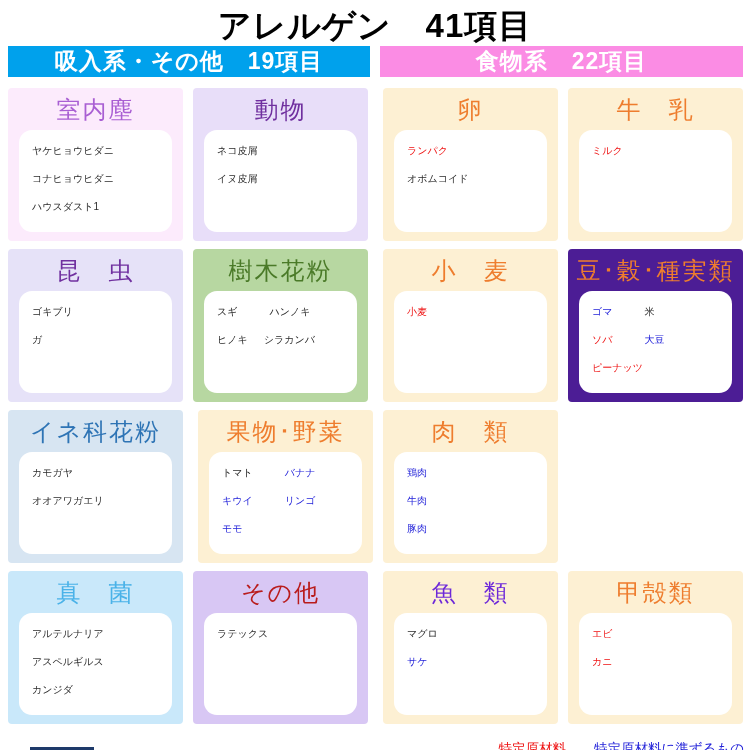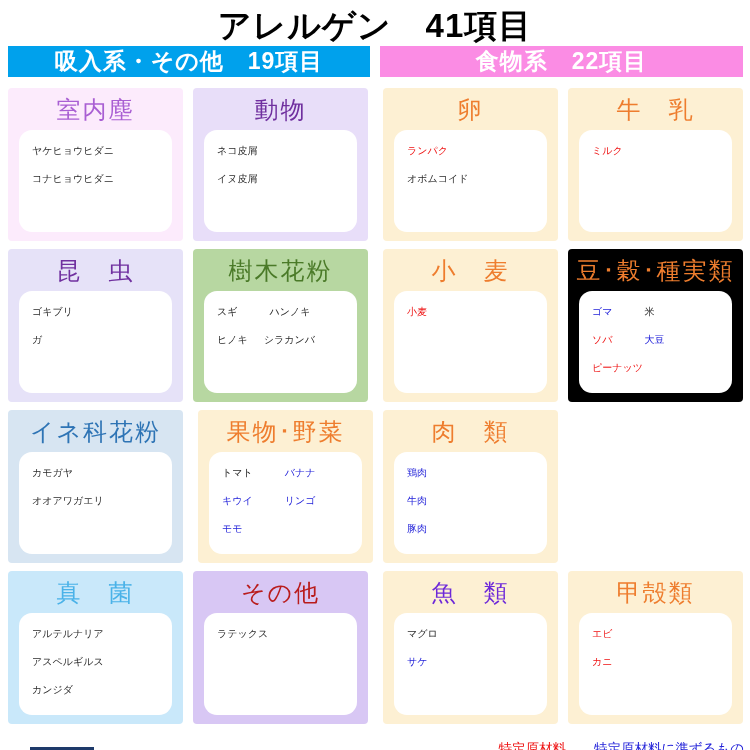--- a/index.html
+++ b/index.html
@@ -50,20 +50,21 @@
     <div class="bar bar-food" style="background: rgb(251, 140, 228);">食物系　22項目</div>
   </div>
 
   <div class="grid" id="grid">
       <div class="card-row">
         <div class="card" style="background: rgb(252, 235, 252);">
           <div class="card-title" style="color: rgb(169, 95, 211);">室内塵</div>
           <div class="card-box">
             <div class="line"><span class="seg" style="color: rgb(43, 43, 43);">ヤケヒョウヒダニ</span></div>
             <div class="line"><span class="seg" style="color: rgb(43, 43, 43);">コナヒョウヒダニ</span></div>
+            <div class="line"><span class="seg" style="color: rgb(43, 43, 43);">ハウスダスト1</span></div>
           </div>
         </div>
         <div class="card" style="background: rgb(232, 222, 249);">
           <div class="card-title" style="color: rgb(112, 48, 159);">動物</div>
           <div class="card-box">
             <div class="line"><span class="seg" style="color: rgb(43, 43, 43);">ネコ皮屑</span></div>
             <div class="line"><span class="seg" style="color: rgb(43, 43, 43);">イヌ皮屑</span></div>
           </div>
         </div>
         <div class="card col2" style="background: rgb(253, 240, 211);">
@@ -94,21 +95,21 @@
             <div class="line"><span class="seg" style="color: rgb(43, 43, 43);">スギ</span><span class="spacer" style="width: 32px;"></span><span class="seg" style="color: rgb(43, 43, 43);">ハンノキ</span></div>
             <div class="line"><span class="seg" style="color: rgb(43, 43, 43);">ヒノキ</span><span class="spacer" style="width: 16px;"></span><span class="seg" style="color: rgb(43, 43, 43);">シラカンバ</span></div>
           </div>
         </div>
         <div class="card col2" style="background: rgb(253, 240, 211);">
           <div class="card-title" style="color: rgb(238, 125, 46);">小　麦</div>
           <div class="card-box">
             <div class="line"><span class="seg" style="color: rgb(238, 17, 17);">小麦</span></div>
           </div>
         </div>
-        <div class="card" style="background: #000000;">
+        <div class="card" style="background: #4c1d95;">
           <div class="card-title" style="color: rgb(238, 125, 46);">豆･穀･種実類</div>
           <div class="card-box">
             <div class="line"><span class="seg" style="color: rgb(35, 35, 217);">ゴマ</span><span class="spacer" style="width: 32px;"></span><span class="seg" style="color: rgb(43, 43, 43);">米</span></div>
             <div class="line"><span class="seg" style="color: rgb(238, 17, 17);">ソバ</span><span class="spacer" style="width: 32px;"></span><span class="seg" style="color: rgb(35, 35, 217);">大豆</span></div>
             <div class="line"><span class="seg" style="color: rgb(238, 17, 17);">ピーナッツ</span></div>
           </div>
         </div>
       </div>
       <div class="card-row">
         <div class="card" style="background: rgb(215, 229, 242);">

